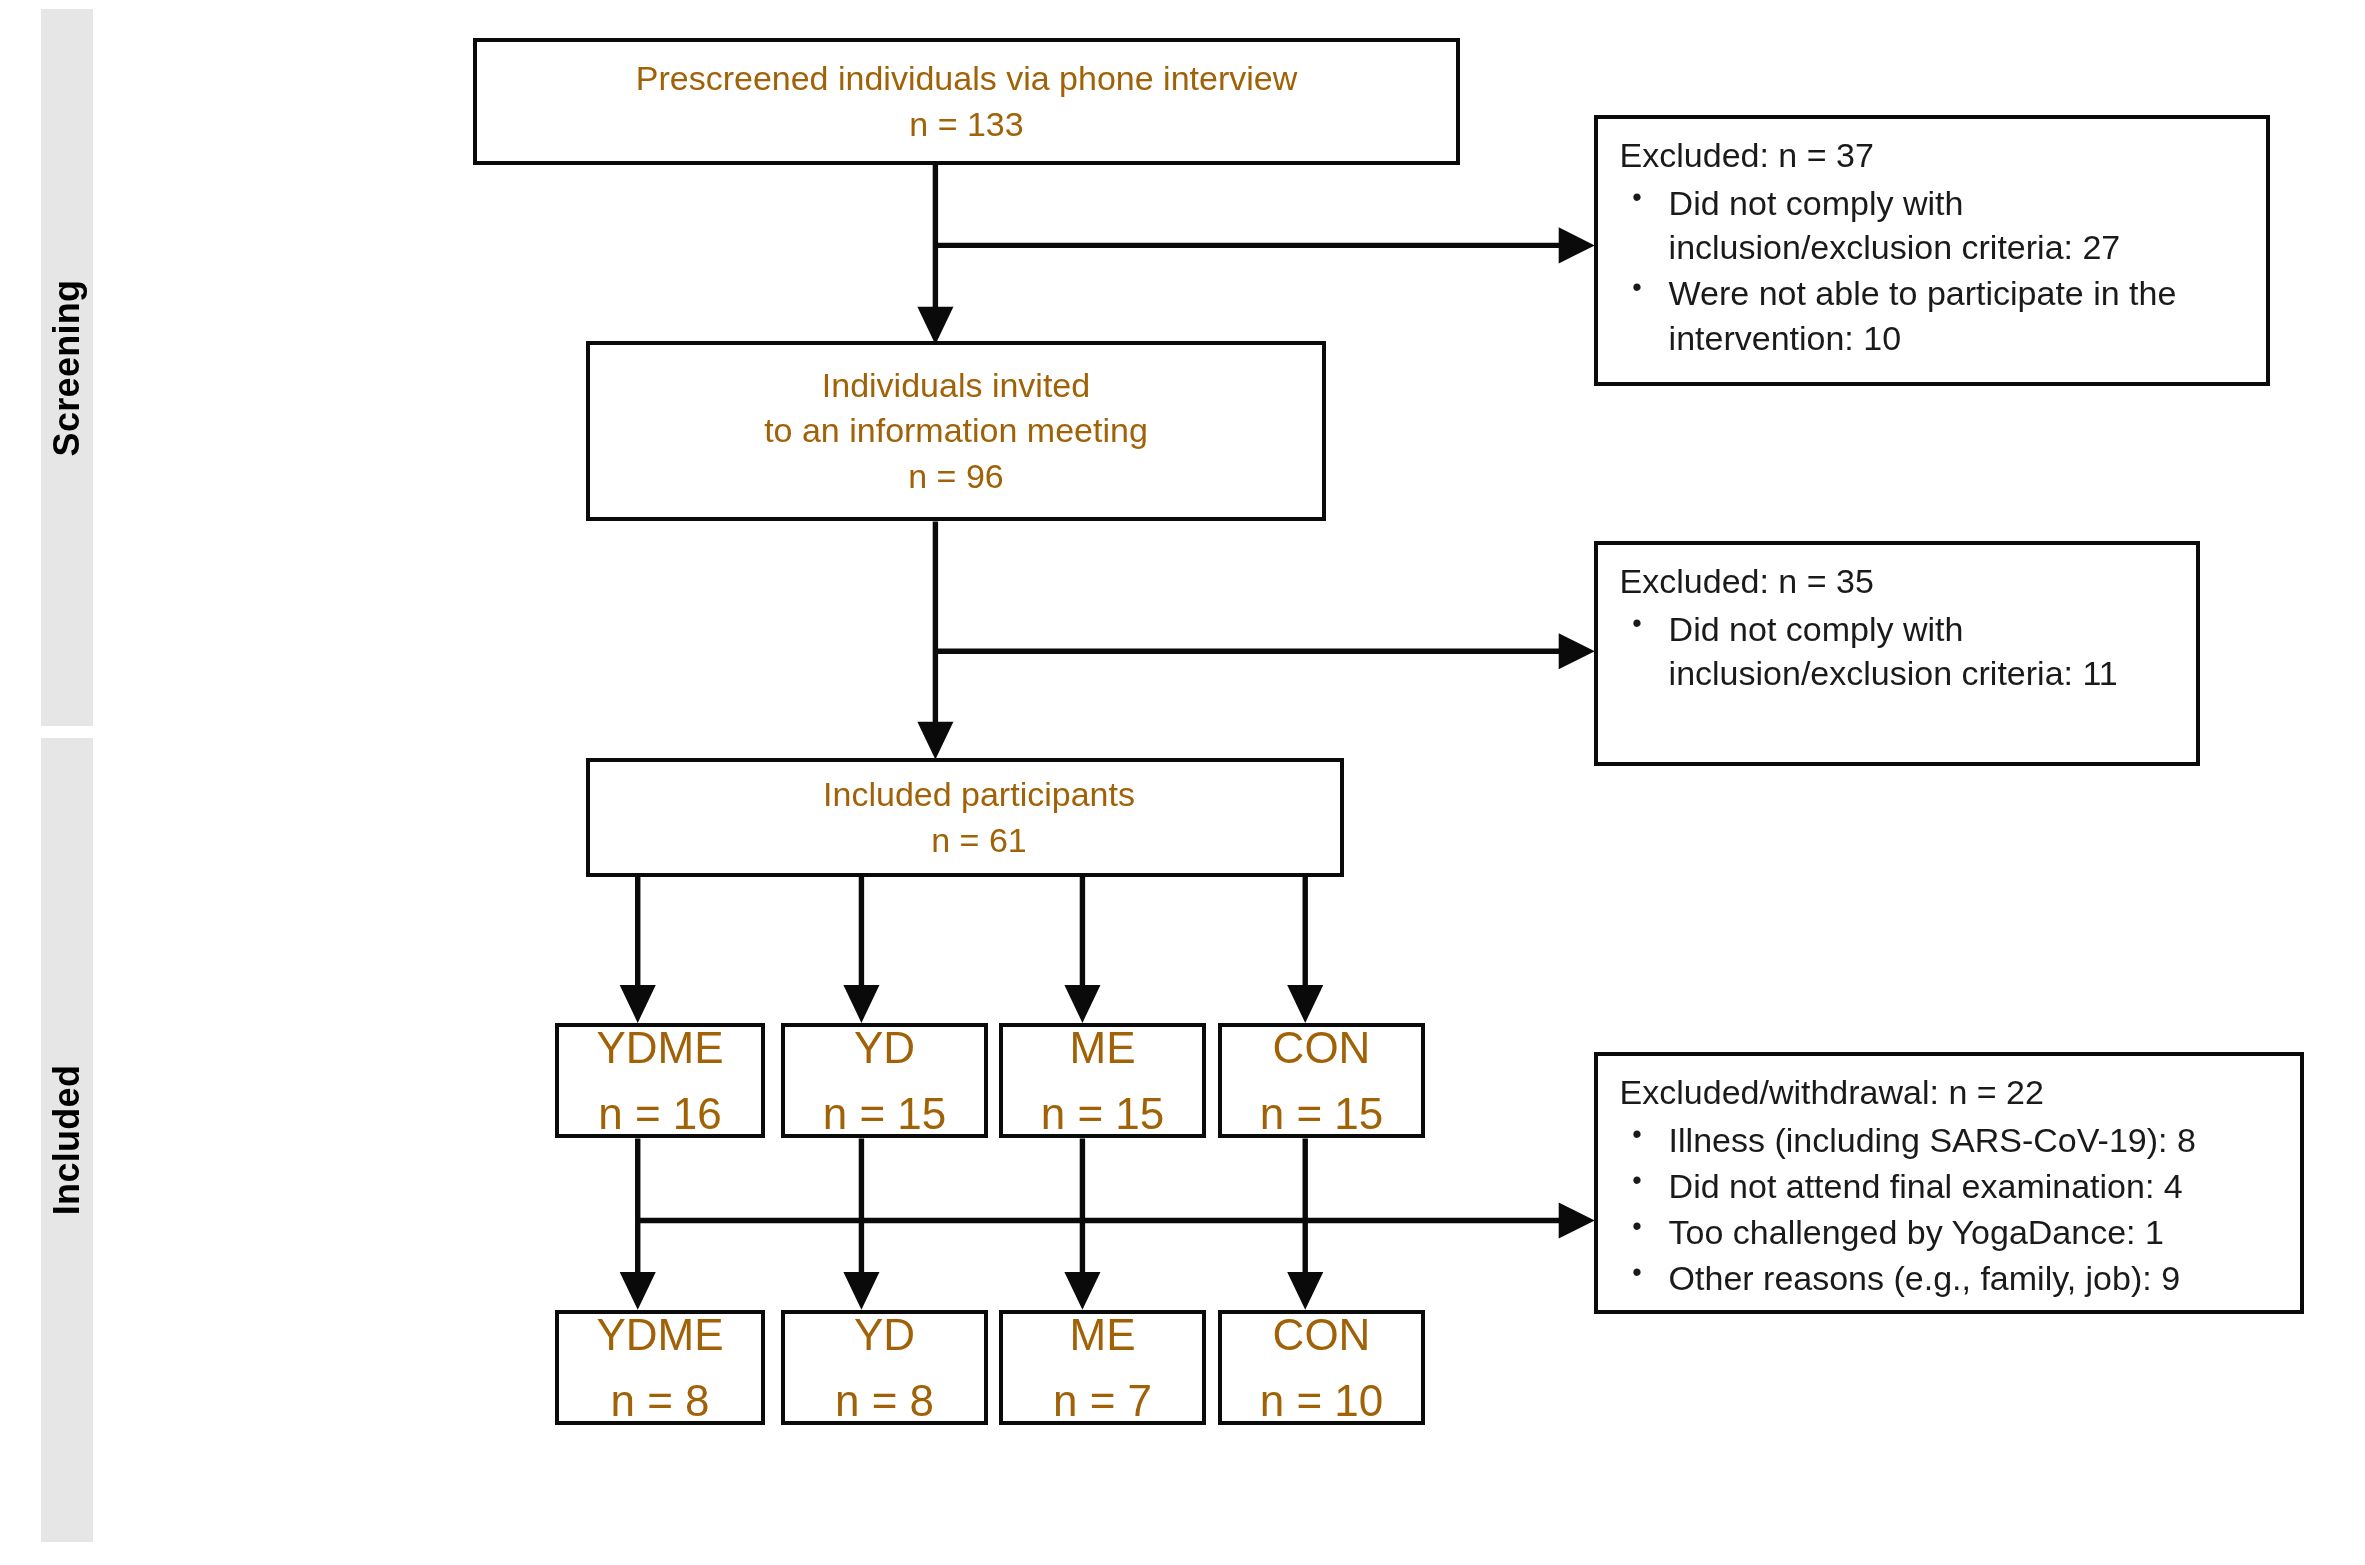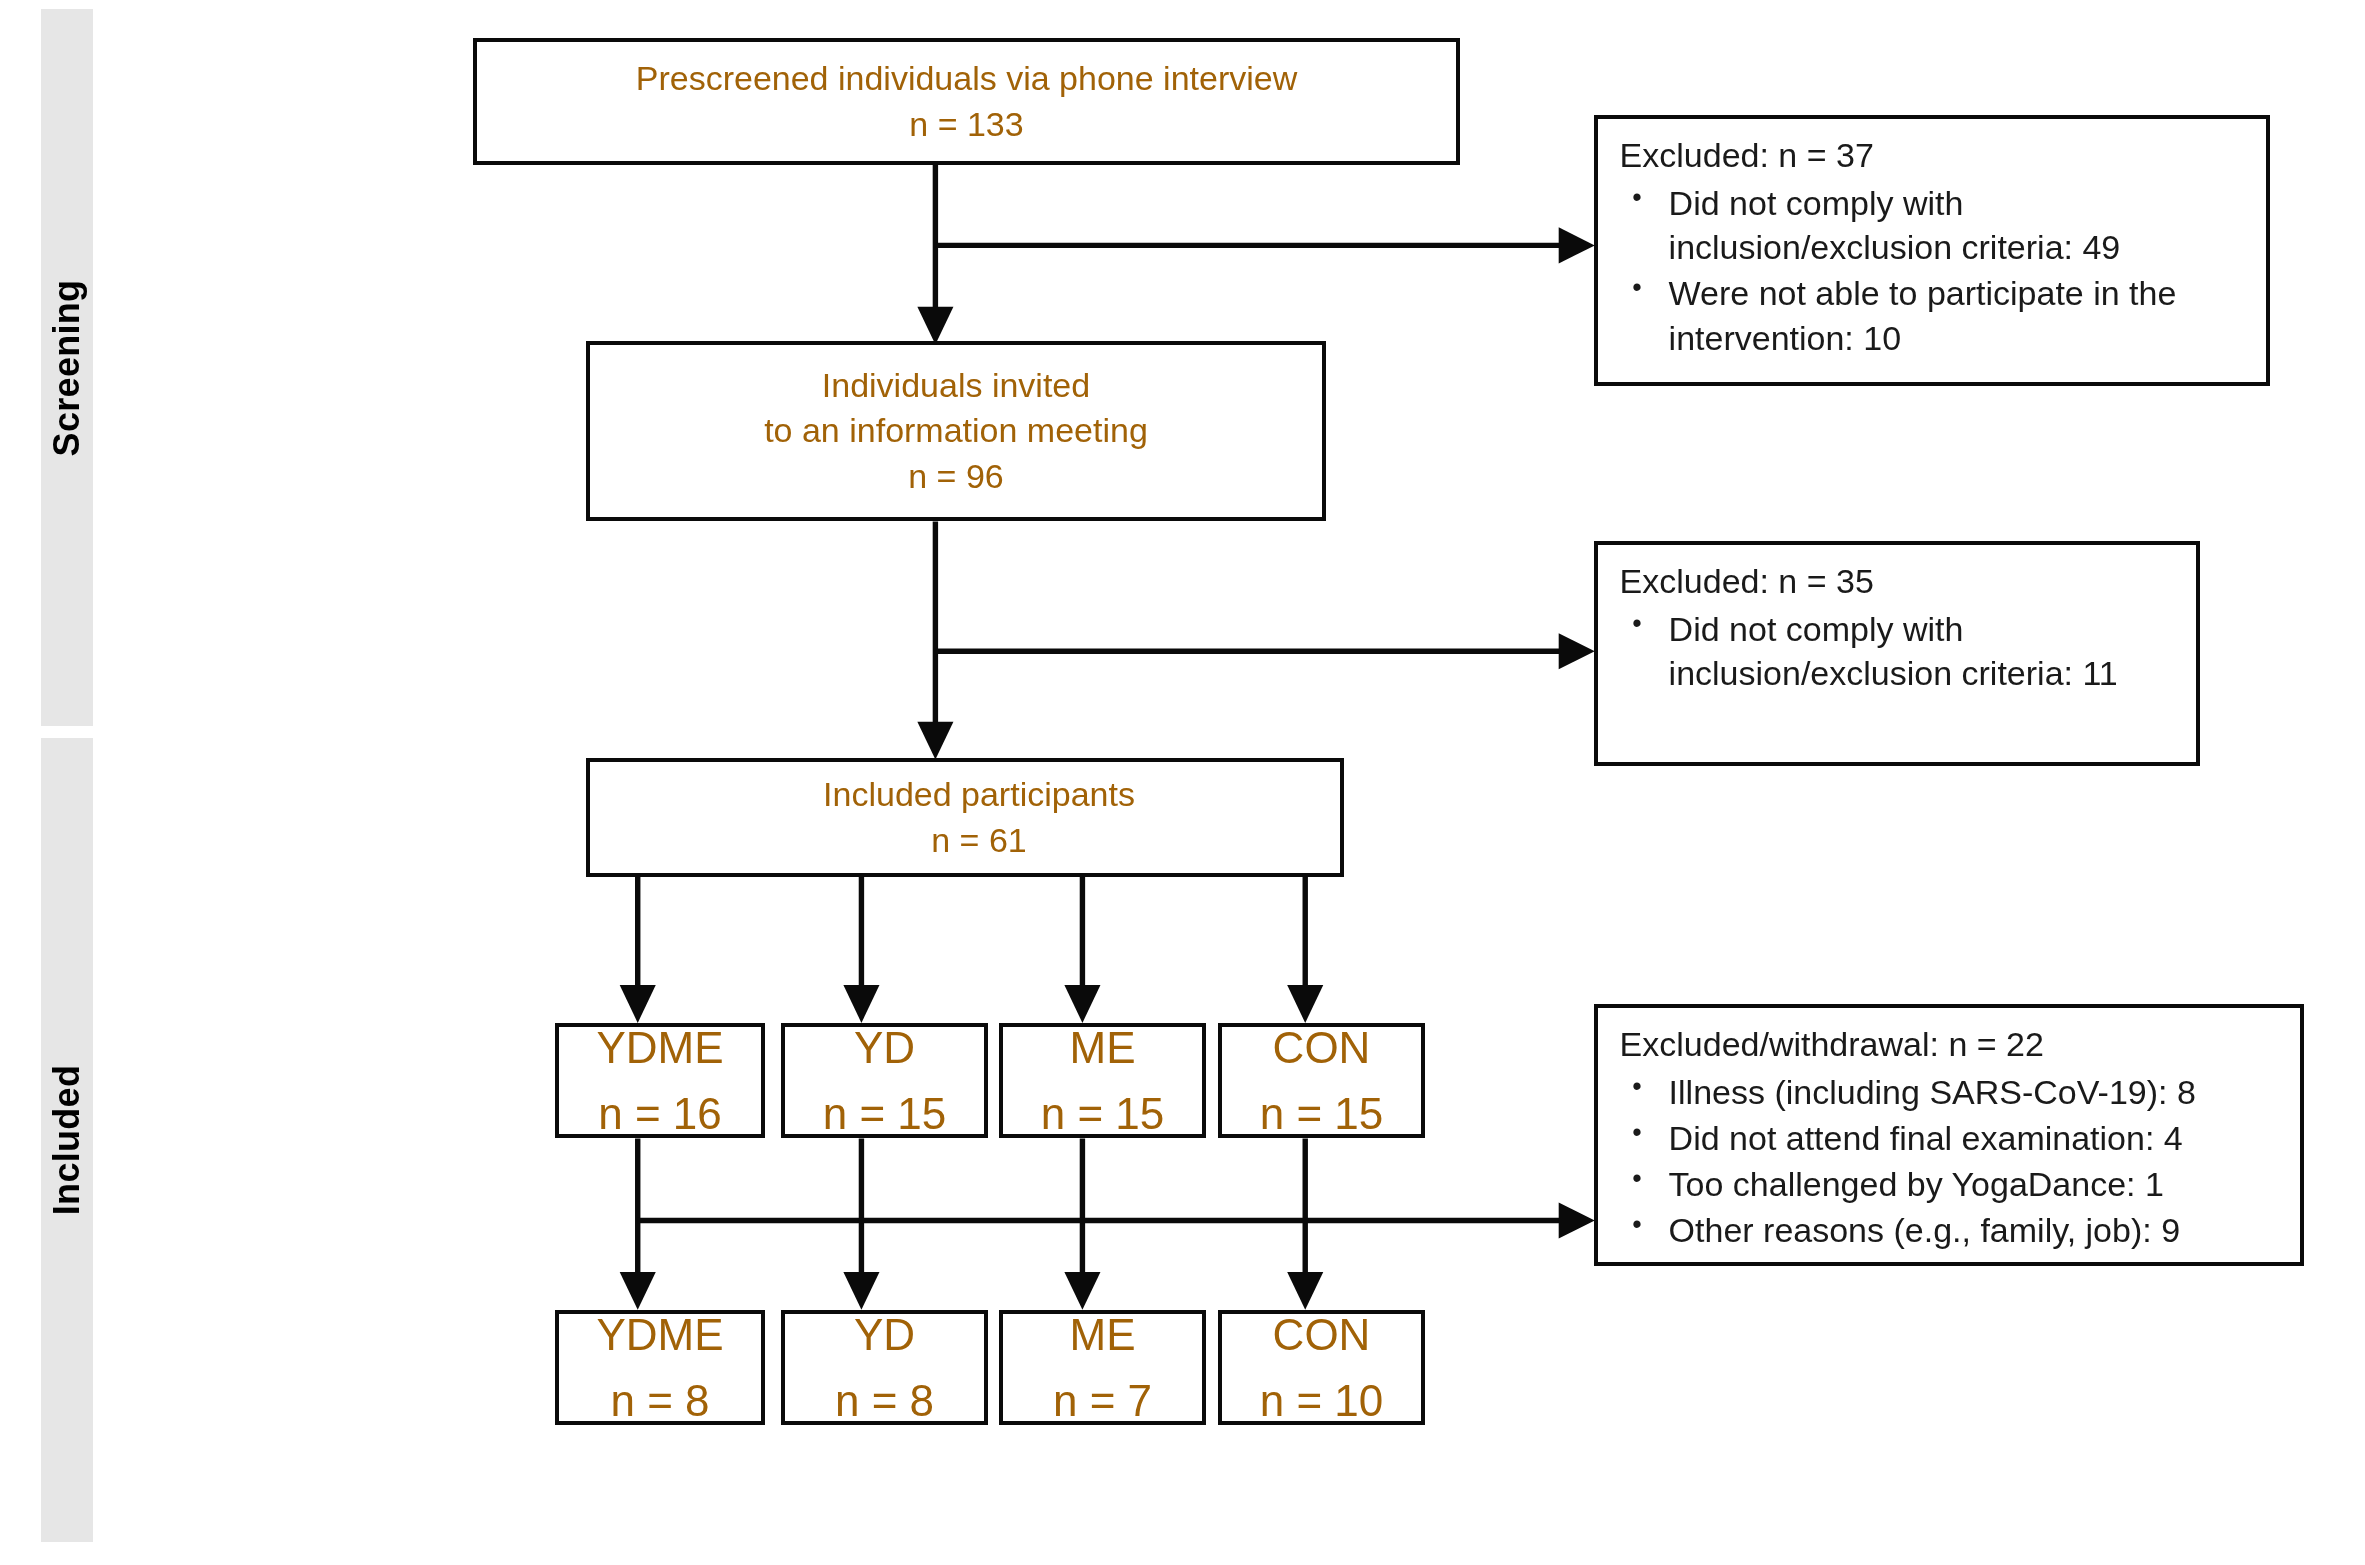--- a/index.html
+++ b/index.html
@@ -203,33 +203,33 @@
     <span class="line">n = 7</span>
   </div>
   <div class="node group-node" style="left:1218px; top:1310px; width:207px; height:115px;">
     <span class="line">CON</span>
     <span class="line">n = 10</span>
   </div>
 
   <div class="exclusion" style="left:1594px; top:115px; width:676px; height:271px;">
     <span class="head">Excluded: n = 37</span>
     <ul>
-      <li>Did not comply with inclusion/exclusion criteria: 49</li>
+      <li>Did not comply with inclusion/exclusion criteria: 27</li>
       <li>Were not able to participate in the intervention: 10</li>
     </ul>
   </div>
 
   <div class="exclusion" style="left:1594px; top:541px; width:606px; height:225px;">
     <span class="head">Excluded: n = 35</span>
     <ul>
       <li>Did not comply with inclusion/exclusion criteria: 11</li>
     </ul>
   </div>
 
-  <div class="exclusion" style="left:1594px; top:1004px; width:710px; height:262px;">
+  <div class="exclusion" style="left:1594px; top:1052px; width:710px; height:262px;">
     <span class="head">Excluded/withdrawal: n = 22</span>
     <ul>
       <li>Illness (including SARS-CoV-19): 8</li>
       <li>Did not attend final examination: 4</li>
       <li>Too challenged by YogaDance: 1</li>
       <li>Other reasons (e.g., family, job): 9</li>
     </ul>
   </div>
 
 </div>

